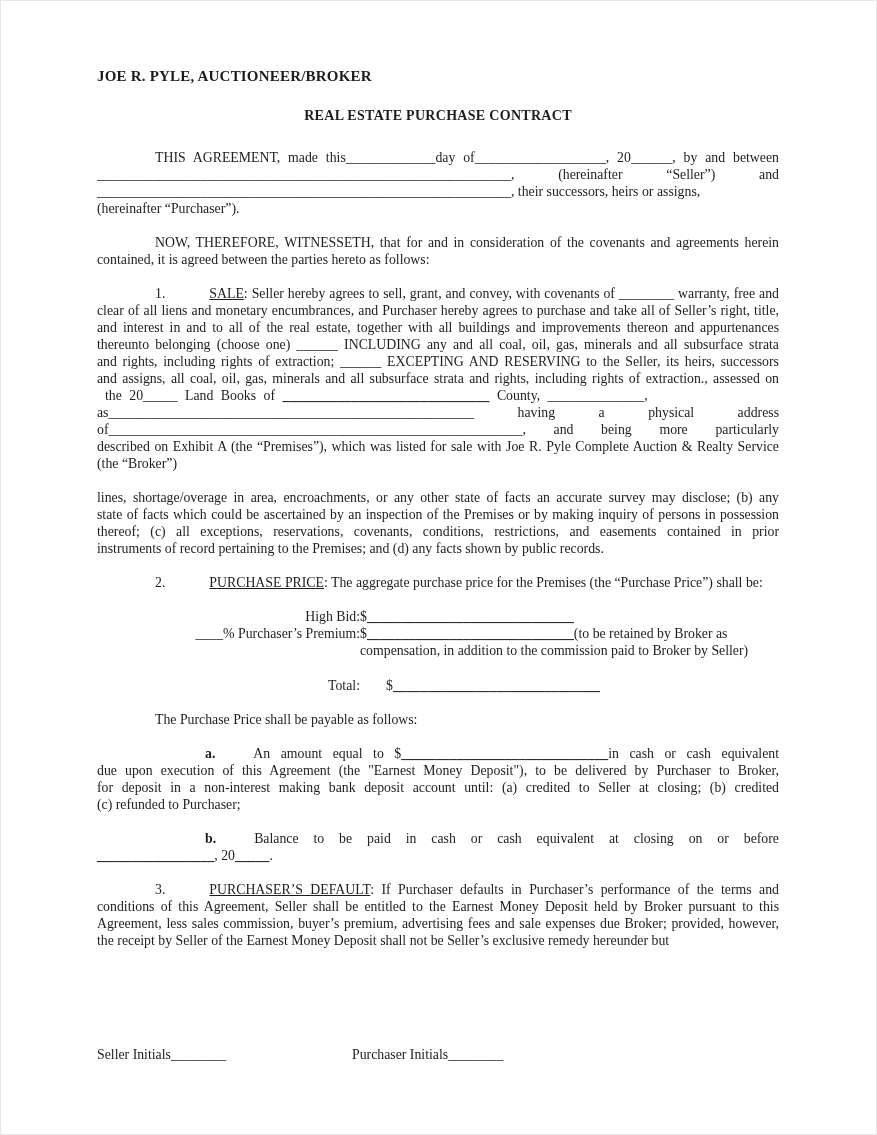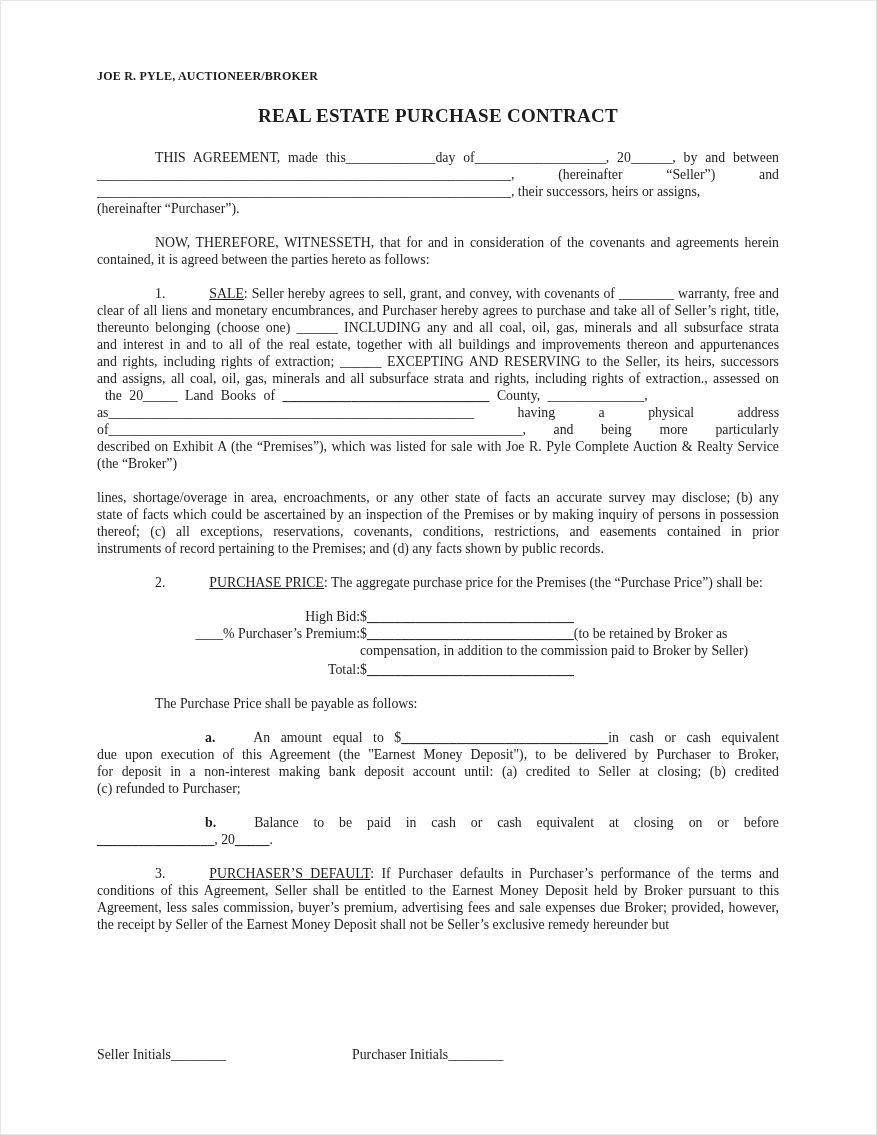--- a/index.html
+++ b/index.html
@@ -8,31 +8,31 @@
     width:877px;height:1135px;
     background:#ffffff;
     box-shadow:inset 0 0 0 1px #e7e7e7;
     font-family:"Liberation Serif","DejaVu Serif",serif;
     font-size:13.8px;
     line-height:17px;
     color:#1d1d1d;
     overflow:hidden;
   }
   .content{position:absolute;left:97px;top:68px;width:682px;}
-  .letterhead{font-weight:bold;font-size:12px;letter-spacing:.2px;}
-  .title{font-weight:bold;font-size:19px;letter-spacing:.3px;text-align:center;margin-top:22px;margin-bottom:25px;}
+  .letterhead{font-weight:bold;font-size:15px;letter-spacing:.2px;}
+  .title{font-weight:bold;font-size:14px;letter-spacing:.3px;text-align:center;margin-top:22px;margin-bottom:25px;}
   .para{margin:0 0 17px 0;}
   .ln{min-height:17px;white-space:normal;}
   .jl{text-align:justify;text-align-last:justify;}
   .tab{display:inline-block;height:1px;}
   .u{text-decoration:underline;}
   .b{font-weight:bold;}
   .price-block{padding-left:56px;}
   .price-row{display:flex;}
-  .price-row.total{margin-top:2px;}
+  .price-row.total{margin-top:18px;gap:26px;}
   .price-label{width:207px;flex:none;text-align:right;}
   .price-value{flex:1;}
   .footer{position:absolute;left:97px;top:1046px;width:682px;height:20px;}
   .initials{position:absolute;top:0;white-space:nowrap;}
   .initials.seller{left:0;}
   .initials.purchaser{left:255px;}
 </style>
 </head>
 <body>
 
@@ -48,22 +48,22 @@
         <div class="ln"><span>____________________________________________________________</span><span>, their successors, heirs or assigns,</span></div>
         <div class="ln"><span>(hereinafter “Purchaser”).</span></div>
       </div>
     <div class="para">
         <div class="ln jl"><span class="tab" style="width: 58px;"></span><span>NOW, THEREFORE, WITNESSETH, that for and in consideration of the covenants and agreements herein</span></div>
         <div class="ln"><span>contained, it is agreed between the parties hereto as follows:</span></div>
       </div>
     <div class="para">
         <div class="ln jl"><span class="tab" style="width: 58px;"></span><span>1.</span><span class="tab" style="width: 44px;"></span><span class="u">SALE</span><span>: Seller hereby agrees to sell, grant, and convey, with covenants of </span><span>________</span><span> warranty, free and</span></div>
         <div class="ln jl"><span>clear of all liens and monetary encumbrances, and Purchaser hereby agrees to purchase and take all of Seller’s right, title,</span></div>
+        <div class="ln jl"><span>and interest in and to all of the real estate, together with all buildings and improvements thereon and appurtenances</span></div>
         <div class="ln jl"><span>thereunto belonging (choose one) </span><span>______</span><span> INCLUDING any and all coal, oil, gas, minerals and all subsurface strata</span></div>
-        <div class="ln jl"><span>and interest in and to all of the real estate, together with all buildings and improvements thereon and appurtenances</span></div>
         <div class="ln jl"><span>and rights, including rights of extraction; </span><span>______</span><span> EXCEPTING AND RESERVING to the Seller, its heirs, successors</span></div>
         <div class="ln jl"><span>and assigns, all coal, oil, gas, minerals and all subsurface strata and rights, including rights of extraction., assessed on</span></div>
         <div class="ln" style="word-spacing: 4px; margin-left: 8px;"><span>the 20</span><span>_____</span><span> Land Books of </span><span class="b">______________________________</span><span> County, </span><span>______________</span><span>,</span></div>
         <div class="ln jl"><span>as</span><span>_____________________________________________________</span><span> having a physical address</span></div>
         <div class="ln jl"><span>of</span><span>____________________________________________________________</span><span>, and being more particularly</span></div>
         <div class="ln jl"><span>described on Exhibit A (the “Premises”), which was listed for sale with Joe R. Pyle Complete Auction &amp; Realty Service</span></div>
         <div class="ln"><span>(the “Broker”)</span></div>
       </div>
     <div class="para">
         <div class="ln jl"><span>lines, shortage/overage in area, encroachments, or any other state of facts an accurate survey may disclose; (b) any</span></div>

